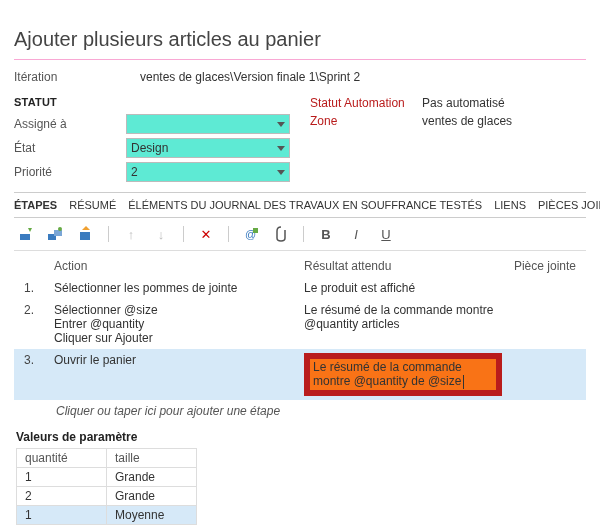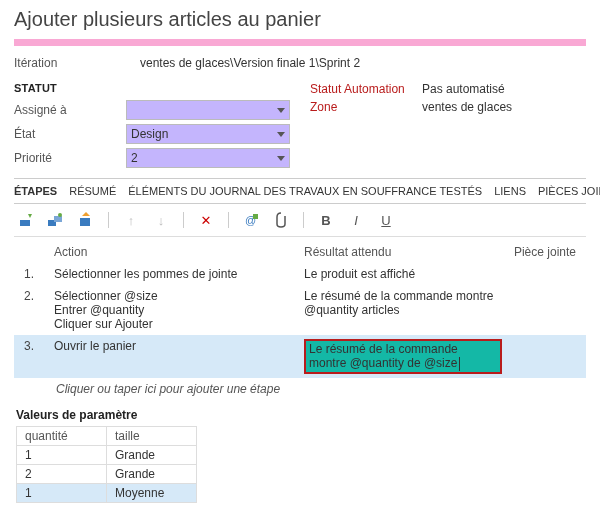--- a/index.html
+++ b/index.html
@@ -11,43 +11,44 @@
     width: 600px;
     height: 528px;
     overflow: hidden;
   }
   .page { padding: 8px 14px 0 14px; }
   .title {
     font-size: 20px;
     font-weight: 300;
     color: #444;
     padding-bottom: 8px;
-    border-bottom: 7px solid #f9a8d4;
+    border-bottom: 1px solid #f9a8d4;
     margin-bottom: 10px;
+    margin-top: 20px;
   }
   .iter-row { display: flex; align-items: center; margin-bottom: 12px; }
   .iter-row .lbl { width: 126px; color: #555; }
   .iter-row .val { flex: 1; color: #333; }
   .two-col { display: flex; gap: 20px; margin-bottom: 6px; }
   .col { flex: 1; }
   .sec-head {
     font-size: 11px;
     font-weight: bold;
     color: #222;
     letter-spacing: 0.2px;
     margin-bottom: 6px;
   }
   .field-row { display: flex; align-items: center; margin-bottom: 4px; }
   .field-row .lbl { width: 112px; color: #555; }
   .field-row .lblr { width: 110px; color: #b91c1c; }
   .combo {
     flex: 1;
     height: 20px;
     border: 1px solid #bbb;
-    background: #c4b5fd;
+    background: #5eead4;
     display: flex;
     align-items: center;
     justify-content: space-between;
     padding: 0 4px;
     font-size: 12px;
   }
   .combo .caret {
     width: 0; height: 0;
     border-left: 4px solid transparent;
     border-right: 4px solid transparent;
@@ -95,22 +96,22 @@
   .col-r { flex: 1; }
   .col-p { width: 80px; text-align: right; padding-right: 6px; }
   .step-row { display: flex; padding: 4px; align-items: flex-start; }
   .step-row.sel { background: #d6e9f8; }
   .step-row .num { width: 36px; padding-left: 6px; color: #444; }
   .step-row .act { width: 250px; }
   .step-row .res { flex: 1; }
   .step-row .pj { width: 80px; }
   .act-line { display: block; }
   .step-row.sel .res-inner {
-    background: #14b8a6;
-    border: 2px solid #b91c1c;
+    background: #f97316;
+    border: 6px solid #b91c1c;
     padding: 1px 3px;
     display: inline-block;
     width: 100%;
   }
   .cursor {
     display: inline-block;
     width: 1px; height: 14px;
     background: #333;
     margin-left: 2px;
     vertical-align: middle;

